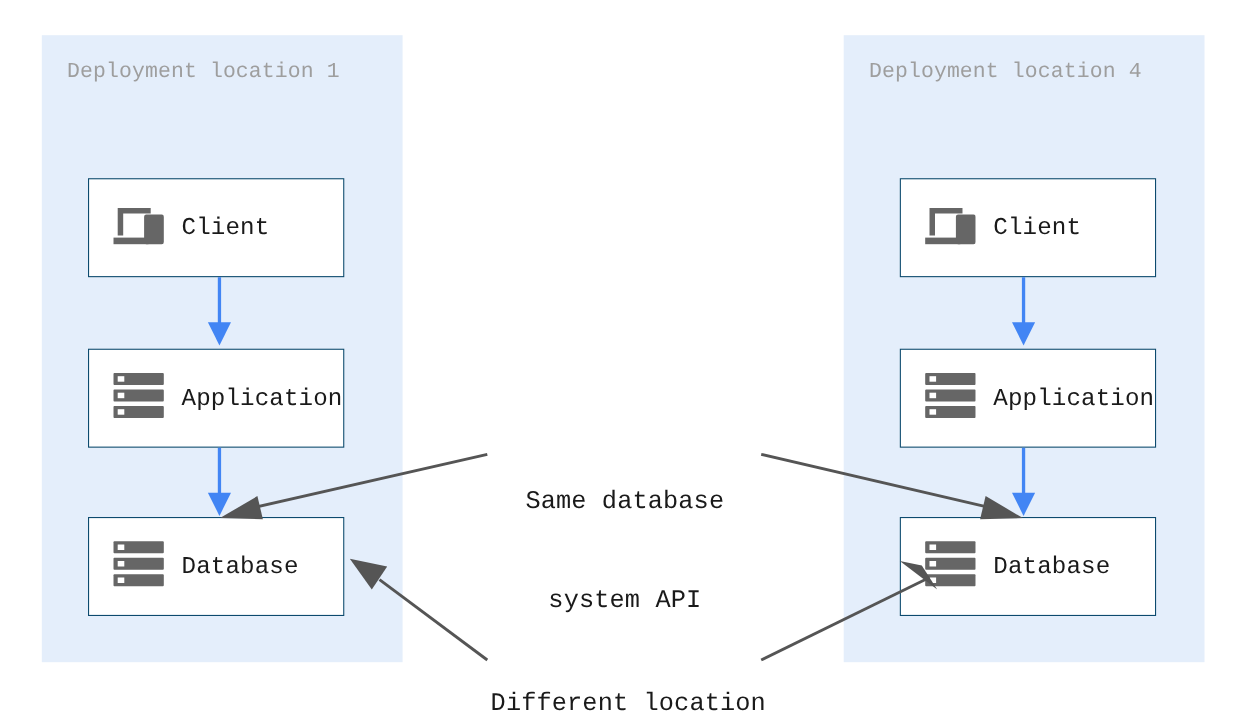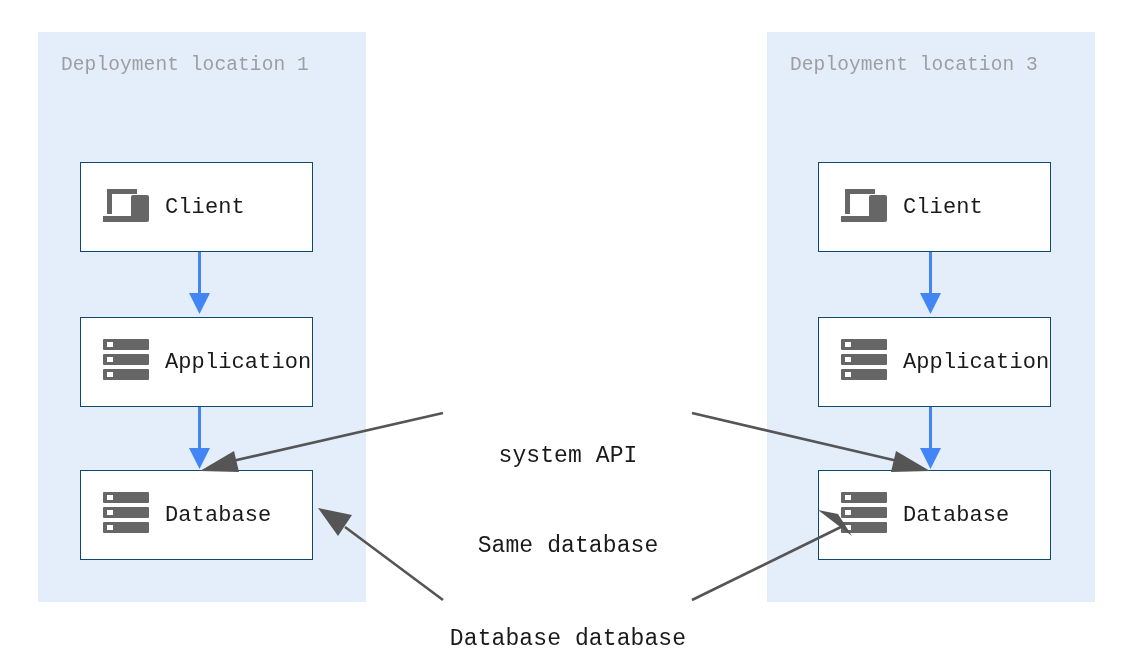--- a/index.html
+++ b/index.html
@@ -136,21 +136,21 @@
           <rect x="4" y="4" width="6" height="5"></rect>
           <rect x="4" y="19" width="6" height="5"></rect>
           <rect x="4" y="34" width="6" height="5"></rect>
         </g>
       </svg>
     </span>
     <span class="node-label">Database</span>
   </div>
 
   <div class="panel" id="panel-2">
-    <div class="panel-title">Deployment location 3</div>
+    <div class="panel-title">Deployment location 4</div>
   </div>
 
   <div class="node" id="node-client-2">
     <span class="node-icon">
       <svg width="46" height="40" viewBox="0 0 46 40" aria-hidden="true">
         <g fill="#666666">
           <path d="M4 4 h30 v5 H9 v20 H4 Z"></path>
           <rect x="0" y="31" width="32" height="6"></rect>
           <path d="M30 10 h14 a2 2 0 0 1 2 2 v23 a2 2 0 0 1 -2 2 h-14 a2 2 0 0 1 -2 -2 v-23 a2 2 0 0 1 2 -2 Z
                    M32 15 h10 v17 h-10 Z"></path>
@@ -228,22 +228,22 @@
       <line x1="443" y1="600" x2="345" y2="527" stroke-width="2.6"></line>
       <polygon points="318,508 352,515 338,536" stroke="none"></polygon>
     </g>
     <g stroke="#555555" fill="#555555">
       <line x1="692" y1="600" x2="845" y2="525" stroke-width="2.6"></line>
       <polygon points="818,510 852,536 838,514" stroke="none"></polygon>
     </g>
   </svg>
 
   <div class="annotation" id="annotation-api">
+    <div>Same database</div>
     <div>system API</div>
-    <div>Same database</div>
   </div>
 
   <div class="annotation" id="annotation-diff">
-    <div>Database database</div>
+    <div>Different location</div>
     
   </div>
 
 </div>
 
 </body></html>

